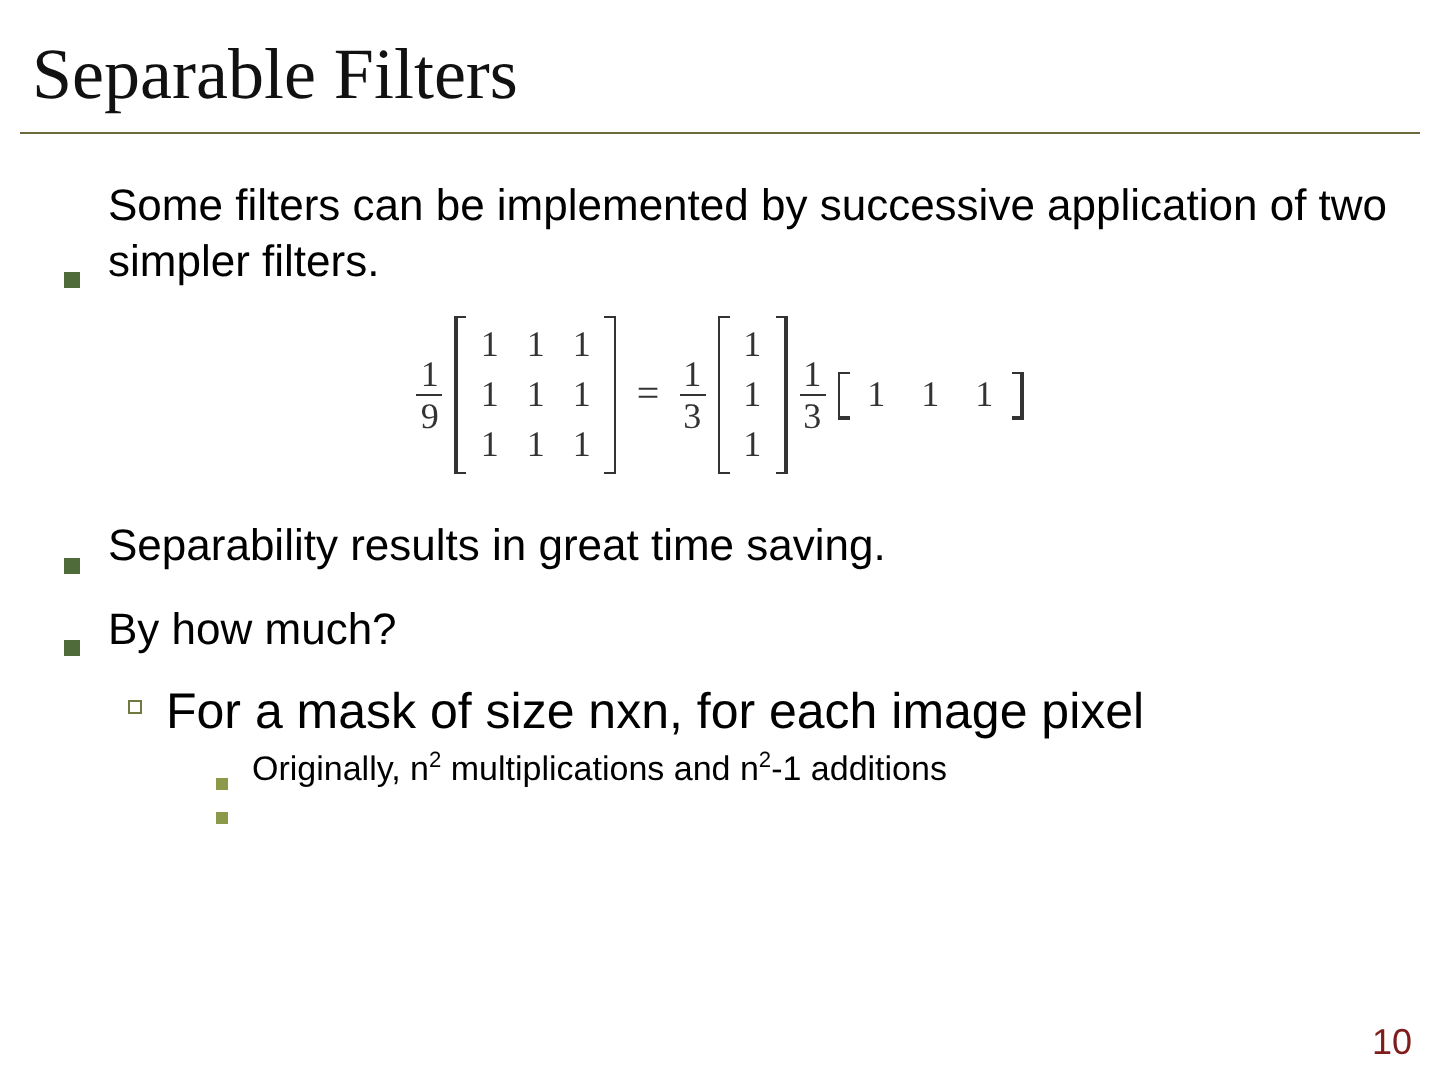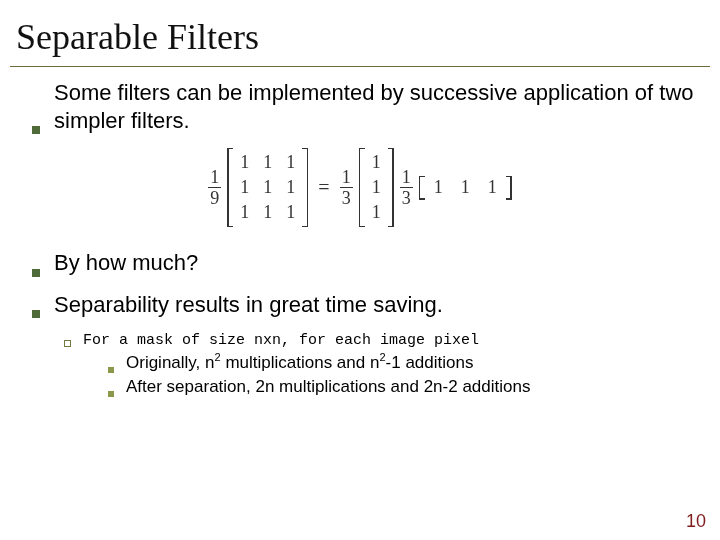--- a/index.html
+++ b/index.html
@@ -13,21 +13,21 @@
     overflow: hidden;
   }
   .slide {
     width: 100%;
     height: 100%;
     padding: 12px 10px 0 10px;
   }
   .title-wrap {
     border-bottom: 1.5px solid #6b6b3b;
     padding: 4px 6px 8px 6px;
-    margin-bottom: 12px;
+    margin-bottom: 22px;
   }
   .title {
     font-size: 36px;
     font-weight: normal;
     color: #111;
   }
   .b1 { margin: 0 0 14px 22px; display: flex; align-items: flex-end; }
   .b1 .sq {
     width: 8px; height: 8px; background: #4f6b3a; flex: 0 0 8px;
     margin-top: 10px; margin-right: 14px;
@@ -70,21 +70,21 @@
   .mat.c3 { grid-template-columns: repeat(3, auto); }
   .mat.c1 { grid-template-columns: auto; }
   .rowmat { display: flex; gap: 18px; padding: 2px 8px; font-size: 18px; }
   .eqop { font-size: 20px; padding: 0 4px; }
 
   .b2 { margin: 0 0 4px 54px; display: flex; align-items: flex-start; }
   .b2 .sq {
     width: 7px; height: 7px; border: 1.2px solid #6e7a40; background: transparent; flex: 0 0 7px;
     margin-top: 8px; margin-right: 12px;
   }
-  .b2 .txt { font-family: Liberation Mono, monospace; font-size: 15px; }
+  .b2 .txt { font-family: Liberation Sans, sans-serif; font-size: 25px; }
 
   .b3 { margin: 4px 0 2px 98px; display: flex; align-items: flex-end; }
   .b3 .sq {
     width: 6px; height: 6px; background: #8a9a4a; flex: 0 0 6px;
     margin-top: 7px; margin-right: 12px;
   }
   .b3 .txt { font-family: Arial, Helvetica, sans-serif; font-size: 17px; }
   sup { font-size: 0.65em; vertical-align: super; line-height: 0; }
 
   .pagenum {
@@ -170,35 +170,34 @@
         <span class="brR" style="height:24px">
             <span class="tic-top"></span>
             <span class="tic-bot"></span>
           </span>
       </span>
     </div>
   </div>
 
   <div class="b1">
     <span class="sq"></span>
+    <span class="txt">Separability results in great time saving.</span>
+  </div>
+  <div class="b1">
+    <span class="sq"></span>
     <span class="txt">By how much?</span>
   </div>
-  <div class="b1">
-    <span class="sq"></span>
-    <span class="txt">Separability results in great time saving.</span>
-  </div>
 
   <div class="b2">
     <span class="sq"></span>
     <span class="txt">For a mask of size nxn, for each image pixel</span>
   </div>
 
   <div class="b3">
     <span class="sq"></span>
     <span class="txt"><span>Originally, n</span><sup>2</sup><span> multiplications and n</span><sup>2</sup><span>-1 additions</span></span>
   </div>
   <div class="b3">
     <span class="sq"></span>
-    <span class="txt">After separation, 2n multiplications and 2n-2 additions</span>
   </div>
 
   <div class="pagenum">10</div>
 </div>
 
 </body></html>

